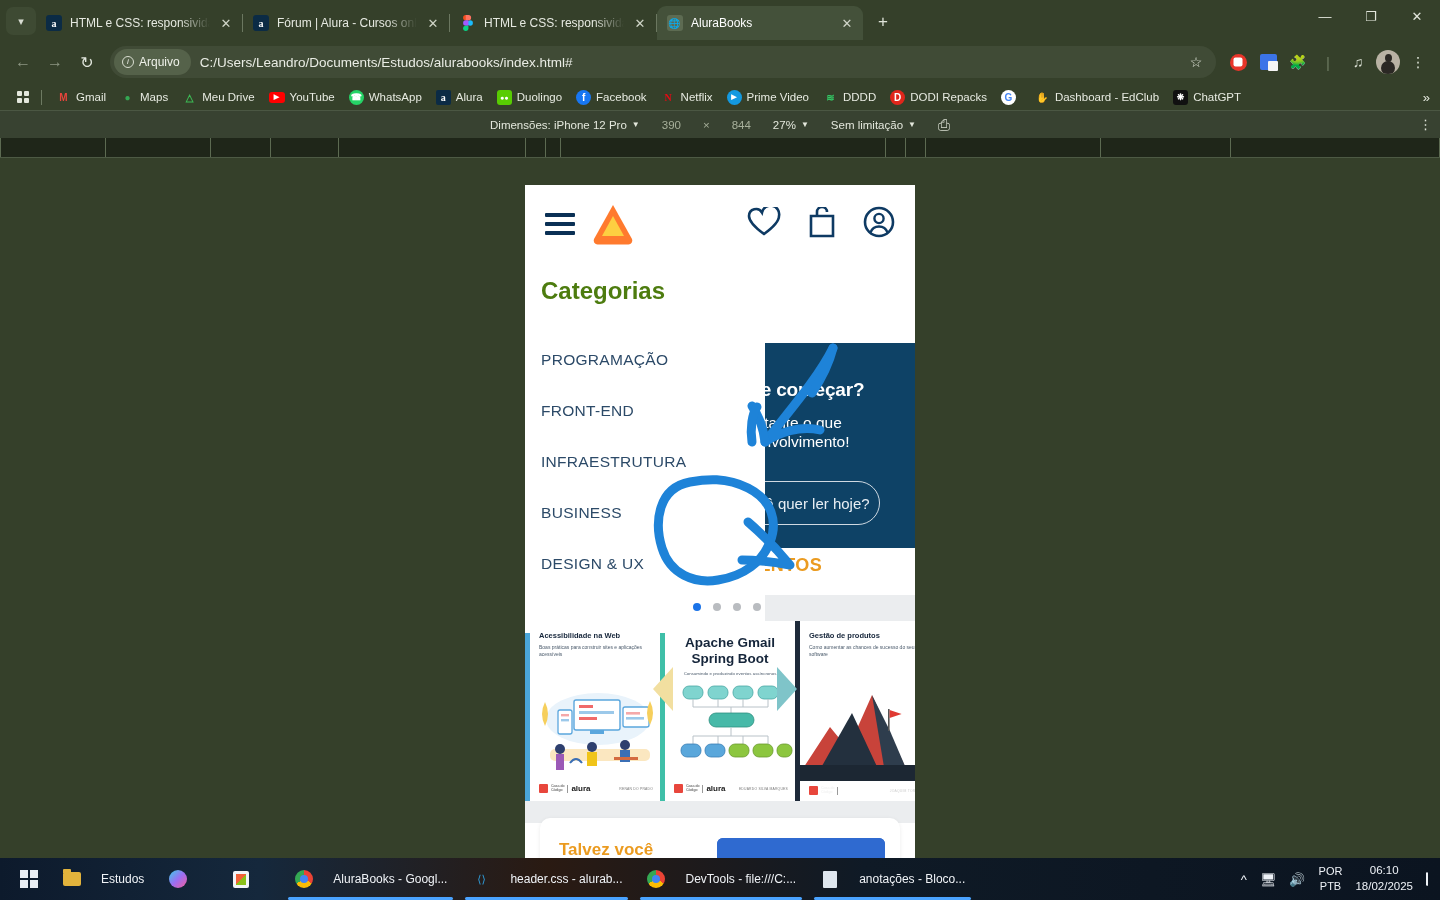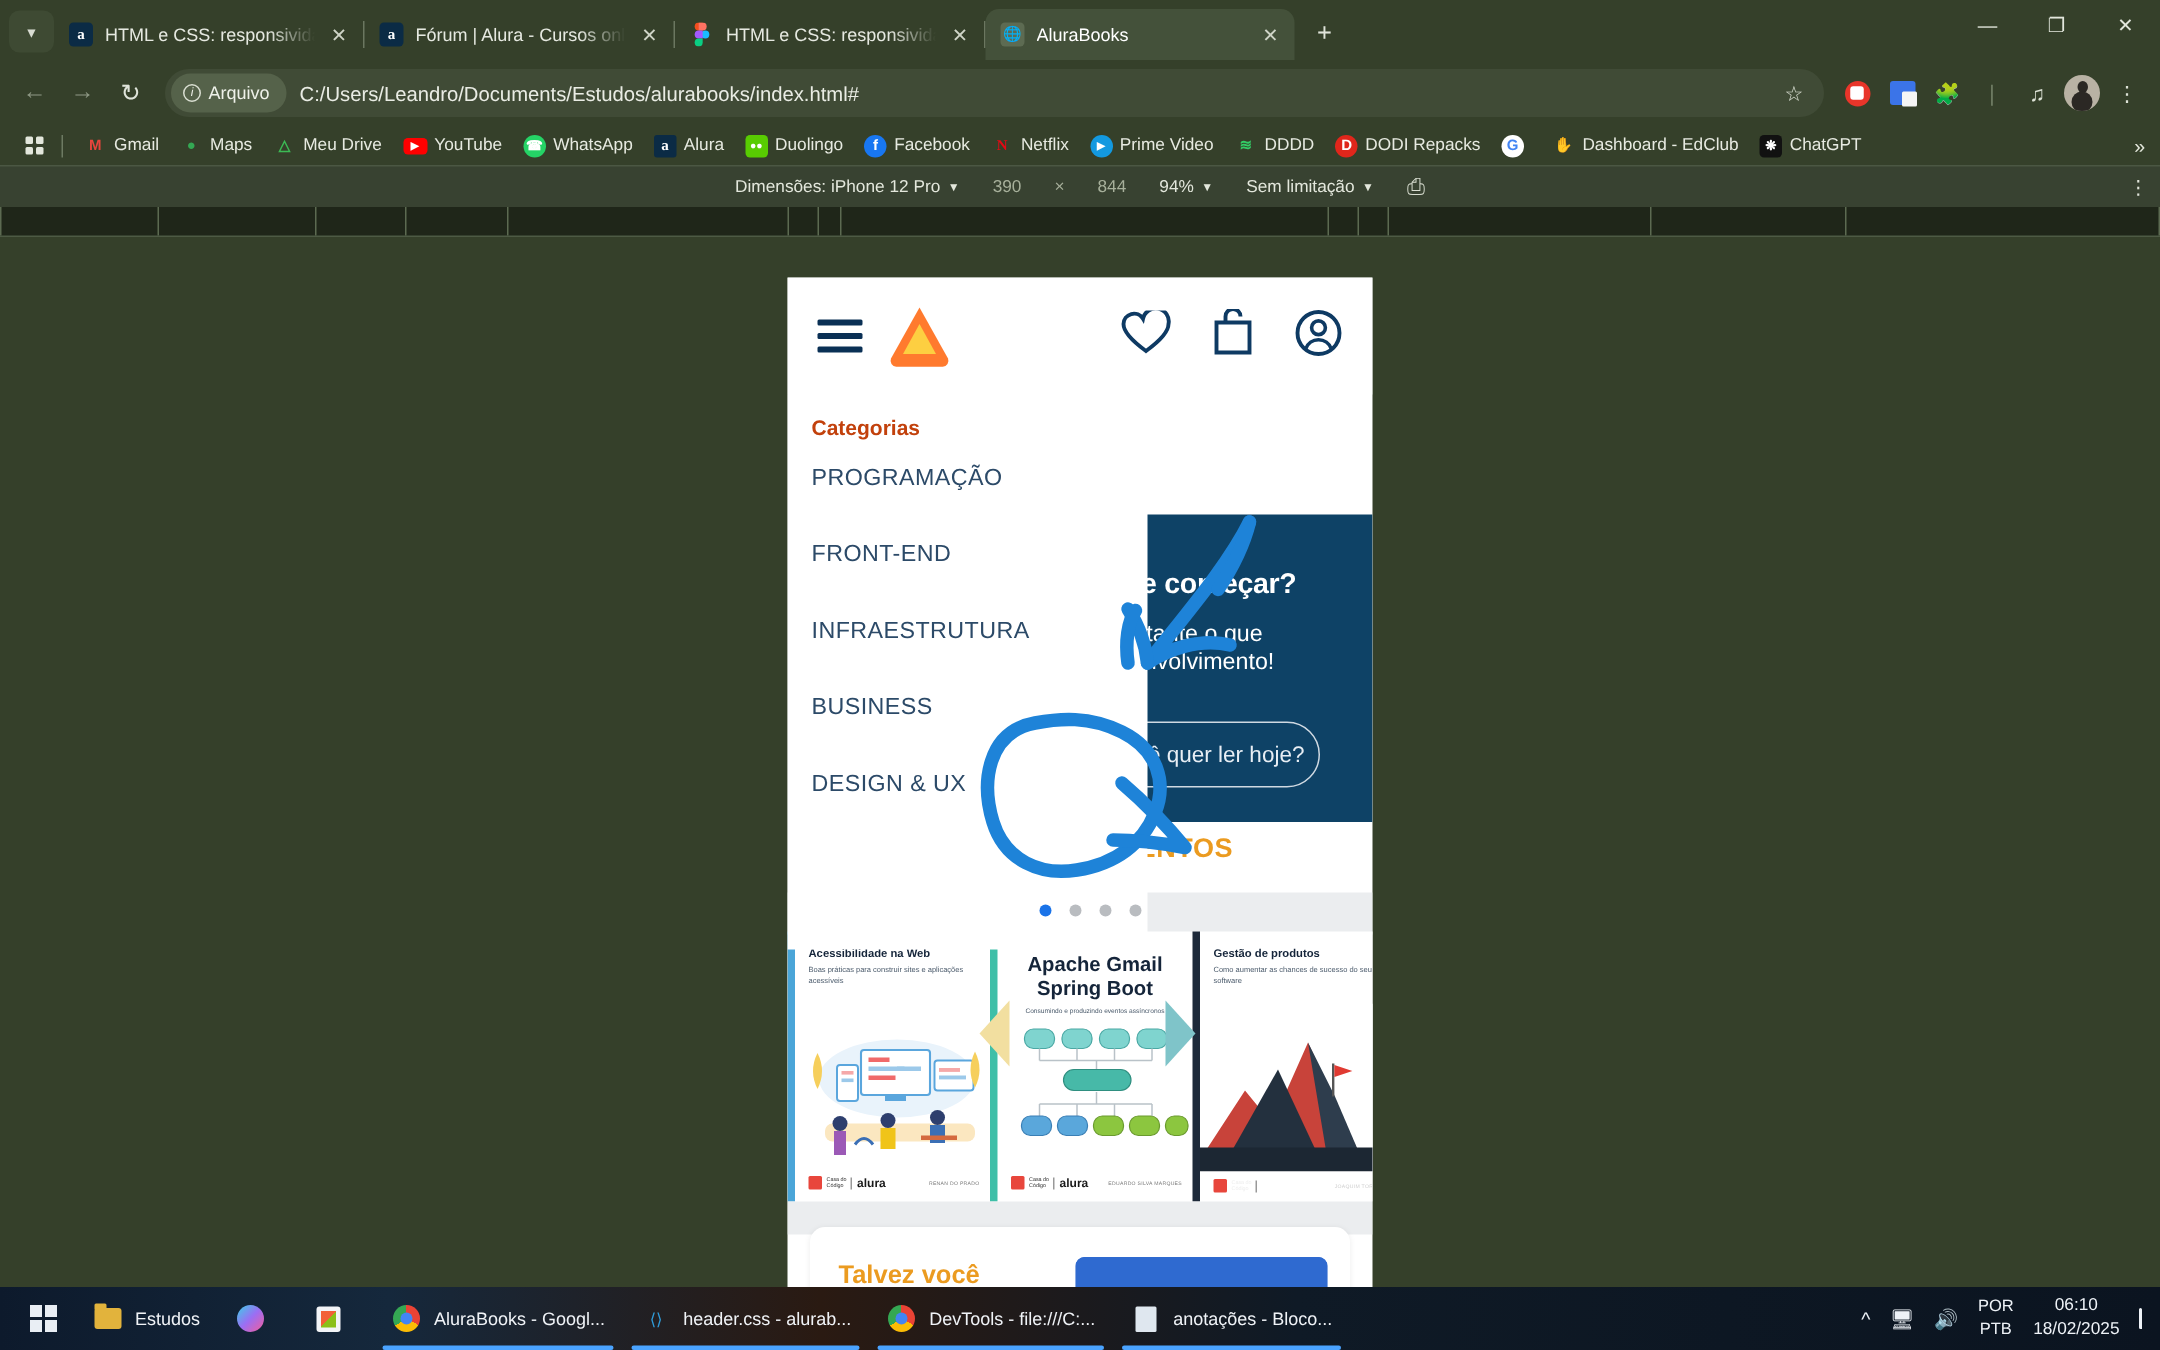--- a/index.html
+++ b/index.html
@@ -250,21 +250,21 @@
     font-size: 15px; color: #e8eef4;
   }
 
   .menu-panel {
     position: absolute; left: 0; top: 0;
     width: 240px; height: 370px;
     background: #fff;
     padding: 14px 0 0 16px;
     z-index: 5;
   }
-  .menu-title { color: #c2410c; font-size: 14px; font-weight: bold; margin-bottom: 17px;}
+  .menu-title { color: #4d7c0f; font-size: 24px; font-weight: bold; margin-bottom: 46px;}
   .menu-item { color: #2c4a68; font-size: 15.5px; letter-spacing: 0.3px; margin-bottom: 33px;}
 
   .lanc-title {
     position: absolute; left: 153px; top: 292px;
     font-size: 18px; font-weight: bold; color: #eb9b20;
     letter-spacing: 0.4px; white-space: nowrap;
   }
 
   .dots {
     position: absolute; left: 168px; top: 340px;
@@ -344,21 +344,21 @@
     position:absolute; left:0; bottom:0;
     width:1440px; height:42px;
     background: linear-gradient(90deg,#0d1a2c 0%, #15283c 18%, #2a1a12 38%, #0f1a26 60%, #0b1420 100%);
     display:flex; align-items:center;
     padding-left: 8px;
   }
   .tb-start { width:42px; height:42px; display:flex; align-items:center; justify-content:center;}
   .win-logo { display:grid; grid-template-columns:8px 8px; grid-template-rows:8px 8px; gap:2px;}
   .win-logo i { background:#e9eef4; display:block; }
   .tb-app {
-    display:flex; align-items:center; gap:8px;
+    display:flex; align-items:center; gap:19px;
     height:42px; padding: 0 12px;
     color:#f0f3f7; font-size:12px; white-space:nowrap;
     position: relative;
   }
   .tb-app.active::after {
     content:''; position:absolute; left:6px; right:6px; bottom:0; height:3px;
     background:#4aa3ff; border-radius:2px;
   }
   .tb-app .tico { width:20px; height:20px; flex-shrink:0; display:flex; align-items:center; justify-content:center; font-size:11px;}
   .folder-ico { width:18px;height:14px;background:#e2b33c;border-radius:2px 2px 2px 2px; position:relative;}
@@ -538,21 +538,21 @@
 
     <div class="device-bar">
       <div class="db-item">
         <span>Dimensões: iPhone 12 Pro</span>
         <span class="caret">▼</span>
       </div>
       <div class="db-item db-dim">390</div>
       <div class="db-item db-dim">×</div>
       <div class="db-item db-dim">844</div>
       <div class="db-item">
-        <span>94%</span>
+        <span>27%</span>
         <span class="caret">▼</span>
       </div>
       <div class="db-item">
         <span>Sem limitação</span>
         <span class="caret">▼</span>
       </div>
       <div class="db-item rotate-ico">⎙</div>
       <div class="db-kebab">⋮</div>
     </div>
 

